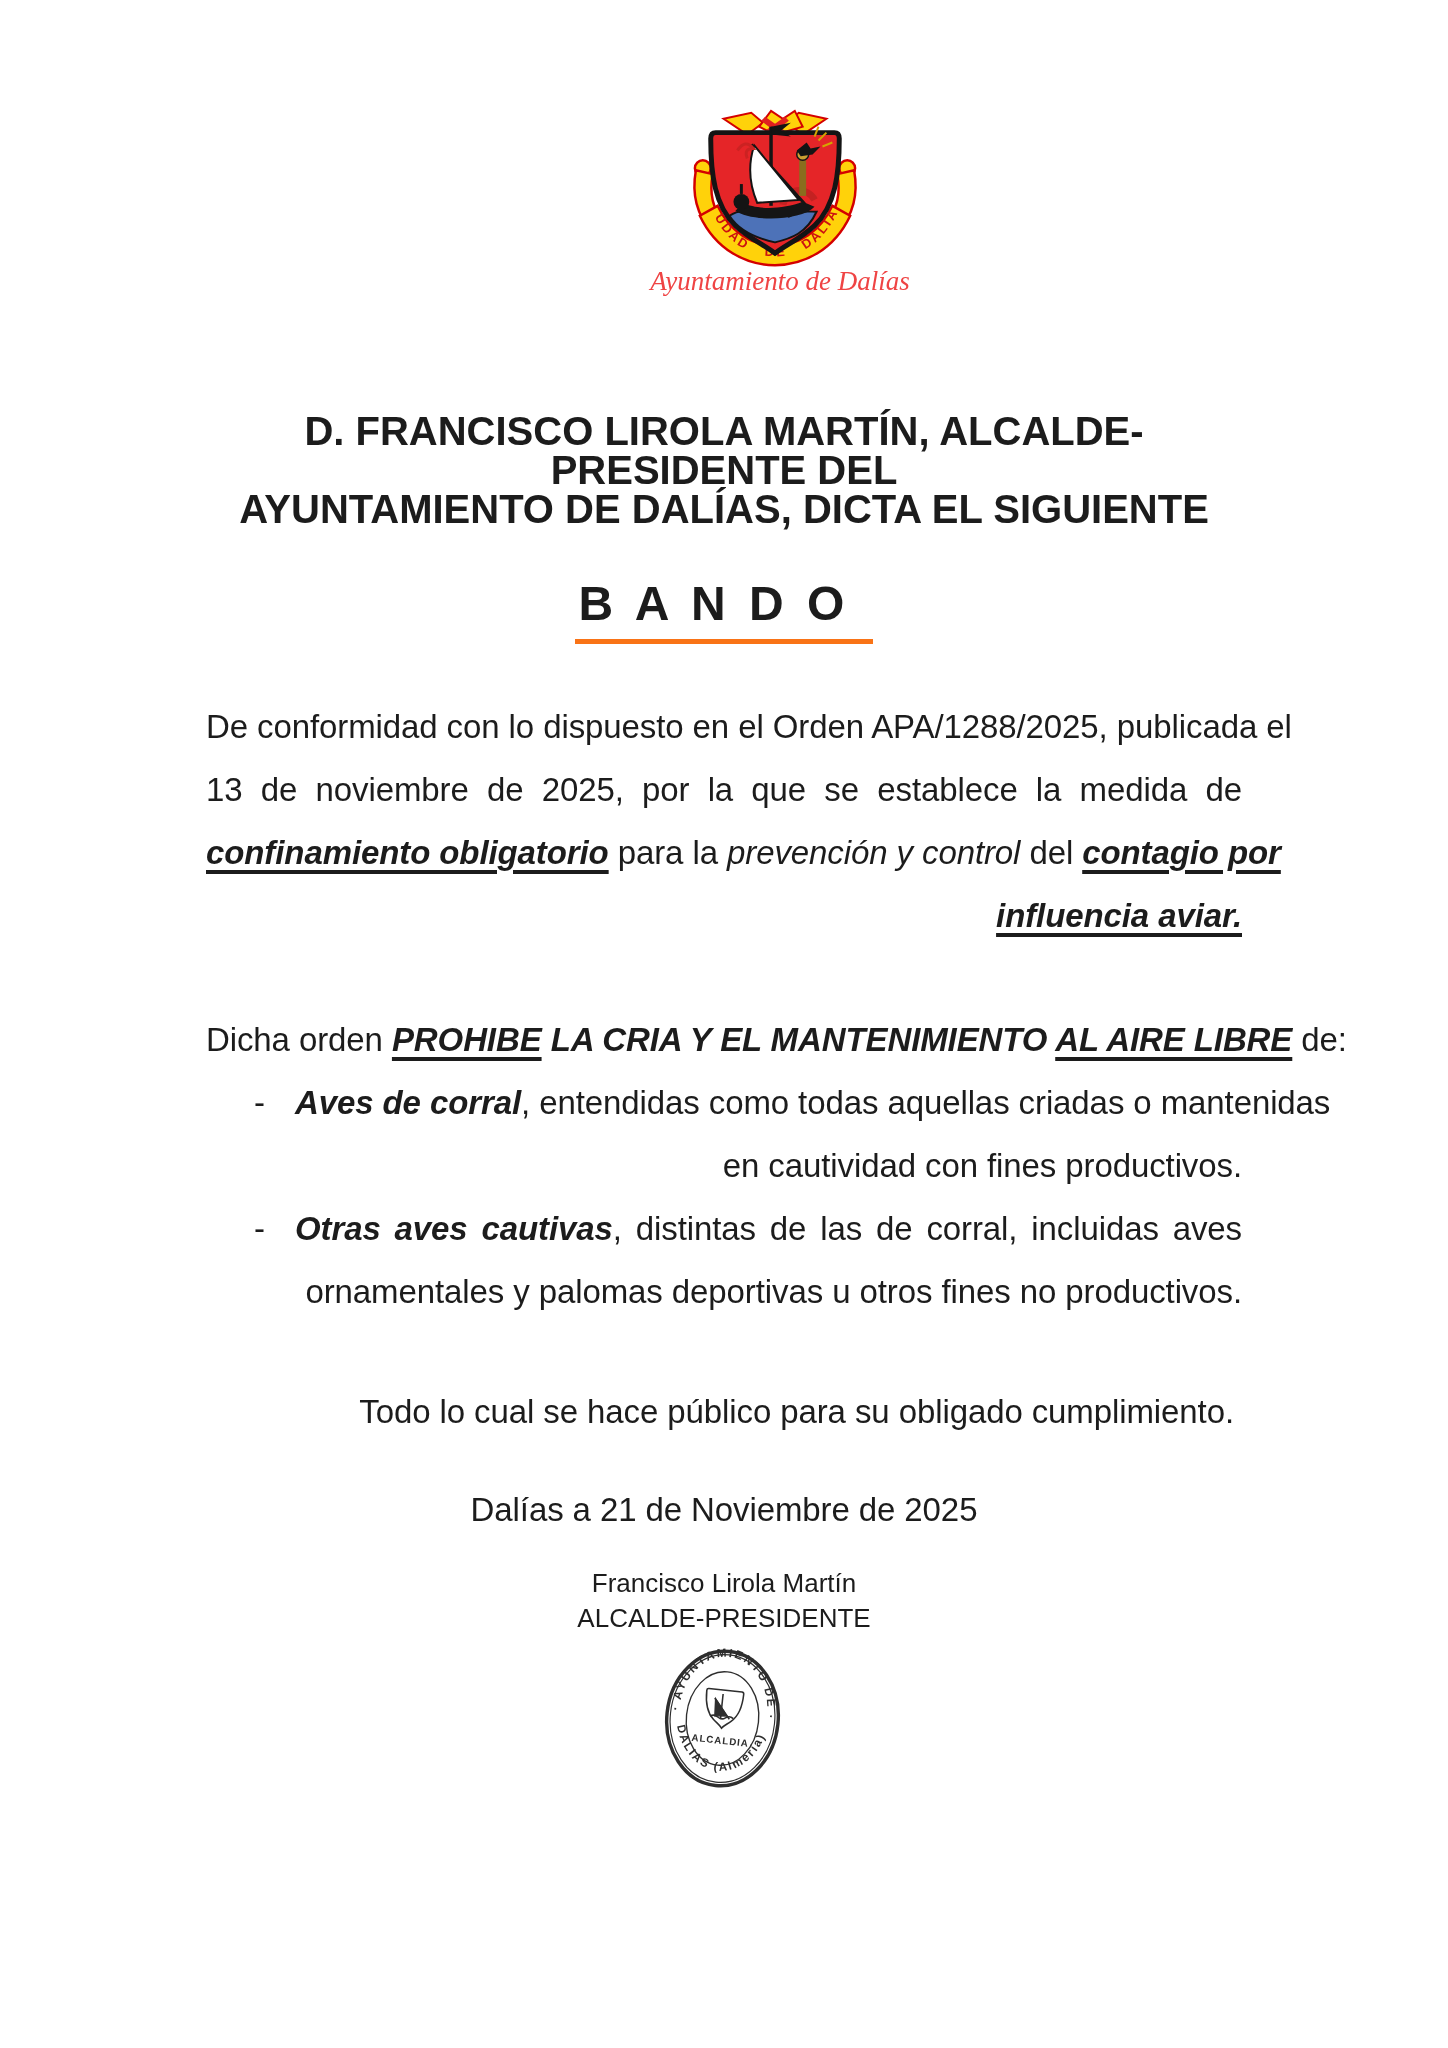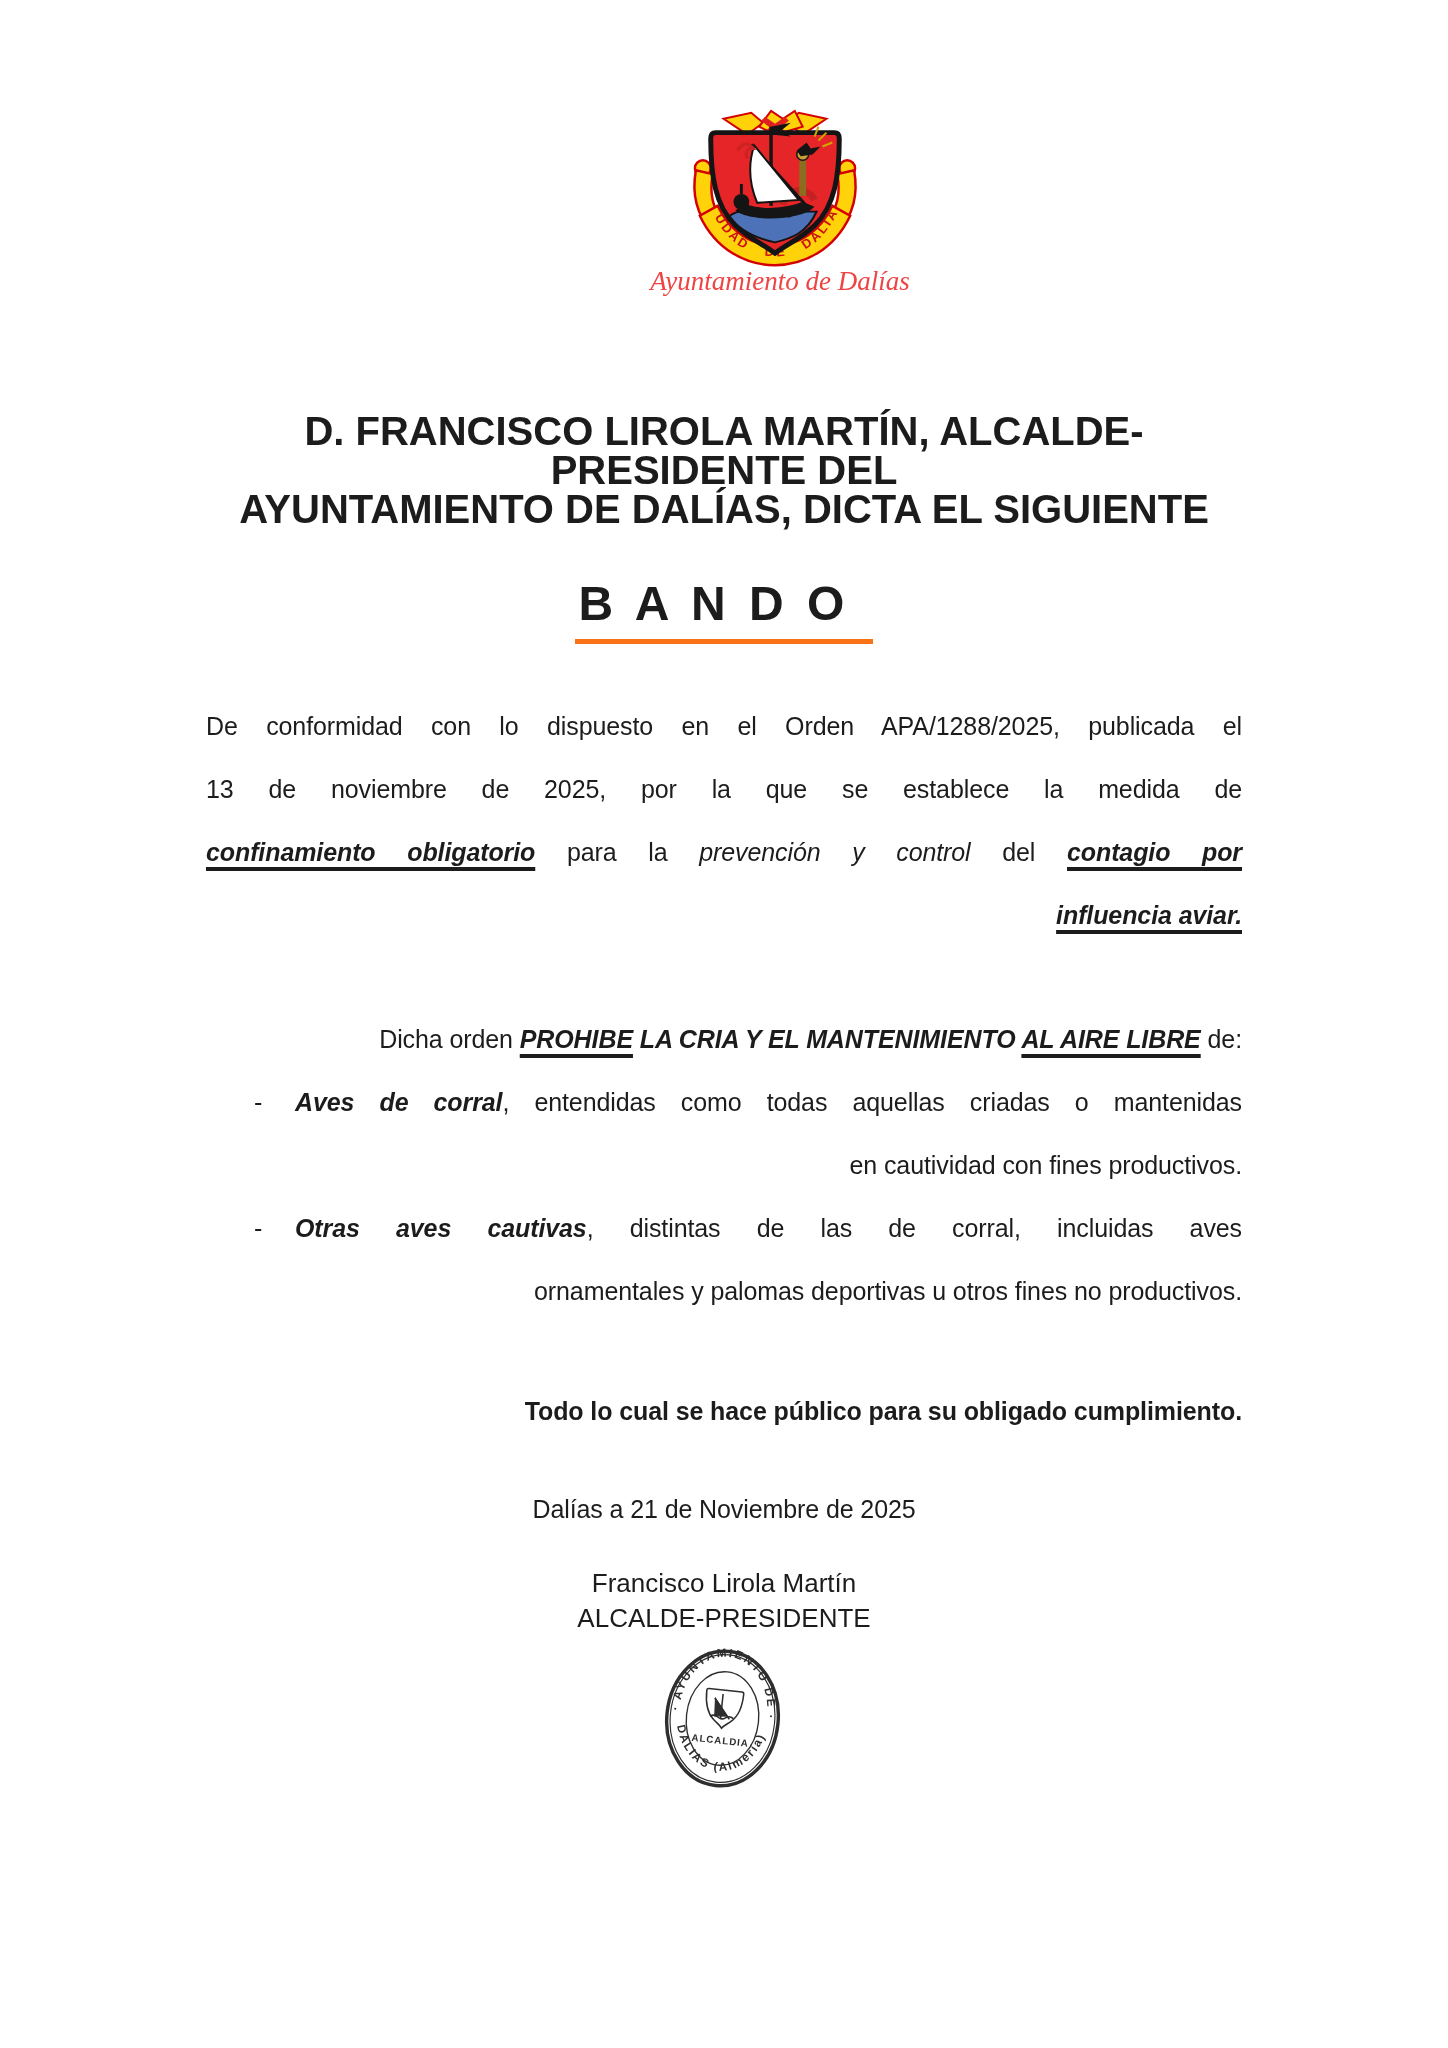--- a/index.html
+++ b/index.html
@@ -15,32 +15,32 @@
   .caption-row{position:absolute;left:56px;top:266px;width:1448px;text-align:center;}
   .caption{font-family:"Liberation Serif",serif;font-style:italic;font-size:27px;color:#ef4444;}
   
   .doc-header{position:absolute;left:206px;top:412px;width:1036px;text-align:center;
     font-weight:bold;font-size:40px;line-height:39px;letter-spacing:0px;}
   
   .bando-row{position:absolute;left:206px;top:576px;width:1036px;text-align:center;}
   .bando{display:inline-block;font-weight:bold;font-size:48px;line-height:56px;
     letter-spacing:5px;border-bottom:5px solid #f97316;padding:0 24px 7px 4px;}
   
-  .bodytext{font-size:25px;line-height:63px;letter-spacing:-0.1px;}
+  .bodytext{font-size:33px;line-height:63px;letter-spacing:-0.1px;}
   .jl{text-align:justify;text-align-last:justify;text-justify:inter-word;white-space:nowrap;}
   .ll{text-align:right;white-space:nowrap;}
   .b{font-weight:700;font-style:italic;}
   .i{font-style:italic;}
   .u{text-decoration:underline;text-decoration-thickness:3.5px;text-underline-offset:6px;}
   .p1{position:absolute;left:206px;top:695px;width:1036px;}
   .p2{position:absolute;left:206px;top:1008px;width:1036px;}
   .bullet-list{position:absolute;left:206px;top:1071px;width:1036px;}
   .bullet{position:relative;padding-left:89px;}
   .bullet .marker{position:absolute;left:48px;top:0;line-height:63px;}
-  .closing{position:absolute;left:206px;top:1380px;width:1036px;font-weight:bold;}
+  .closing{position:absolute;left:198px;top:1380px;width:1036px;}
   .dateline{position:absolute;left:206px;top:1478px;width:1036px;text-align:center;}
   
   .sig{position:absolute;left:206px;top:1566px;width:1036px;text-align:center;
     font-size:26px;line-height:35px;}
   
   .seal{position:absolute;left:659px;top:1645px;width:127px;height:147px;}
   .seal-arc{font-family:"Liberation Sans",sans-serif;font-weight:600;font-size:12px;
     fill:#2e2e2e;letter-spacing:2px;}
   .seal-center{font-family:"Liberation Sans",sans-serif;font-weight:700;font-size:10px;
     fill:#2e2e2e;letter-spacing:1px;}

